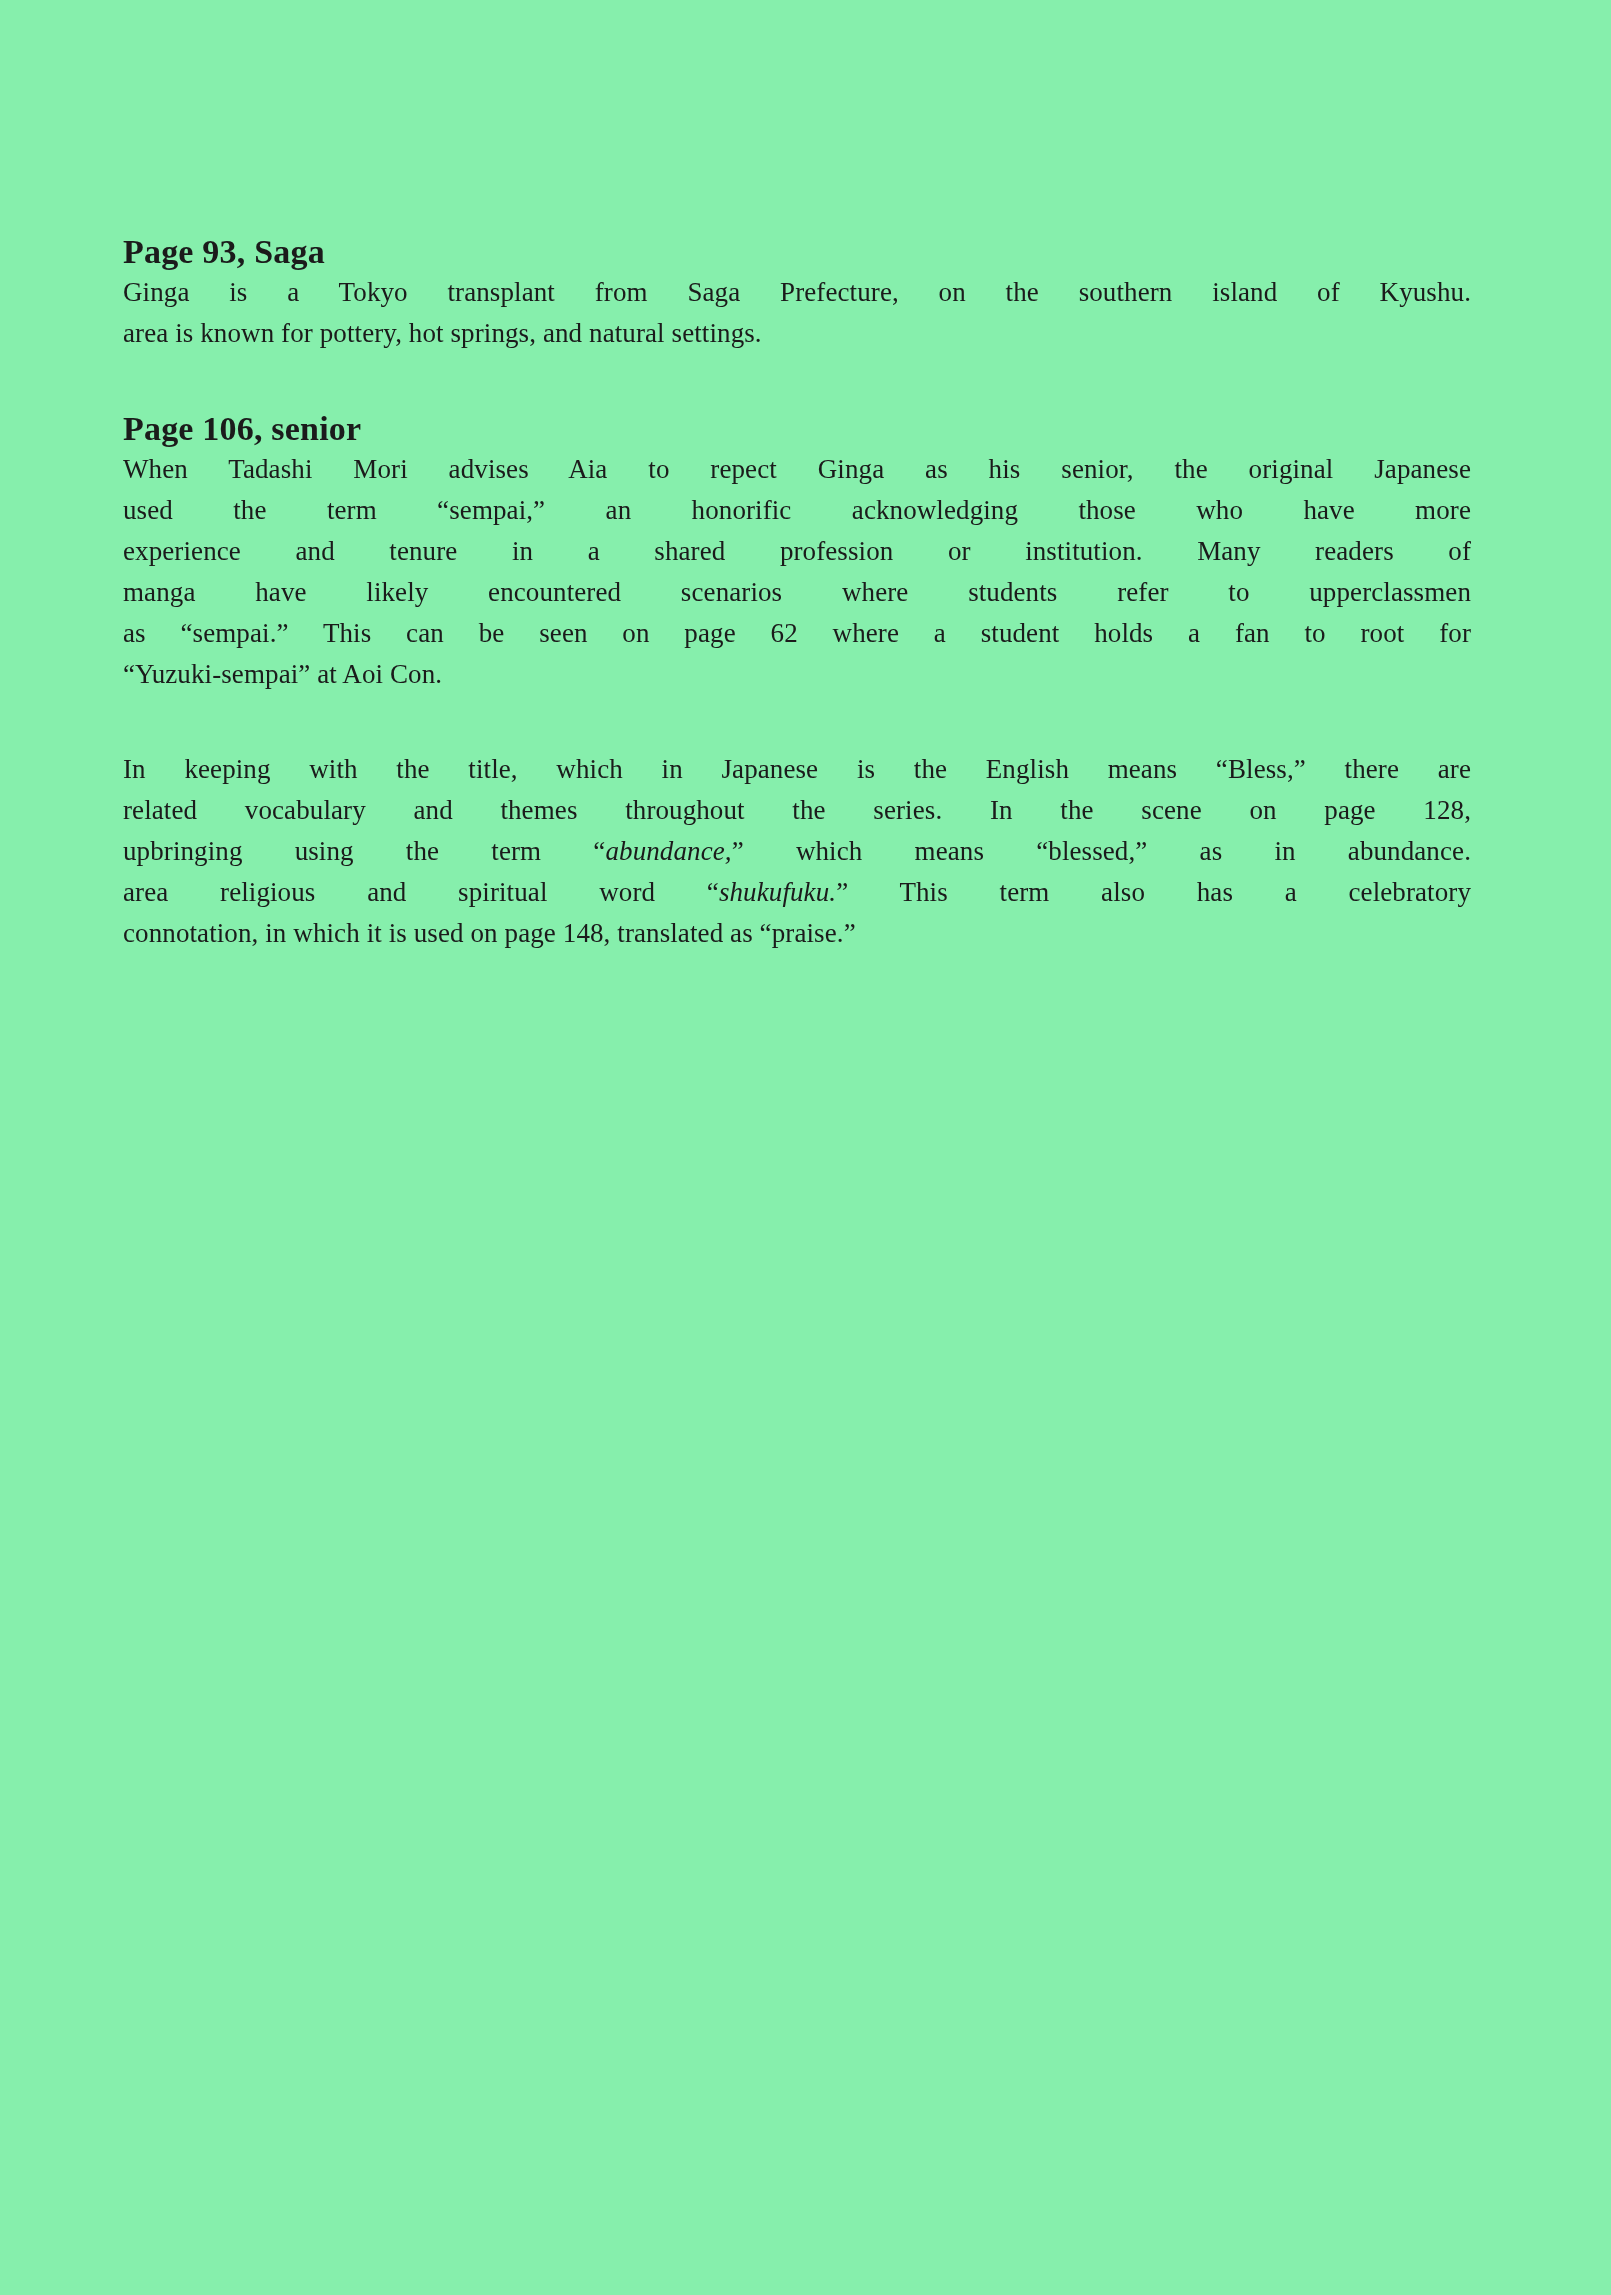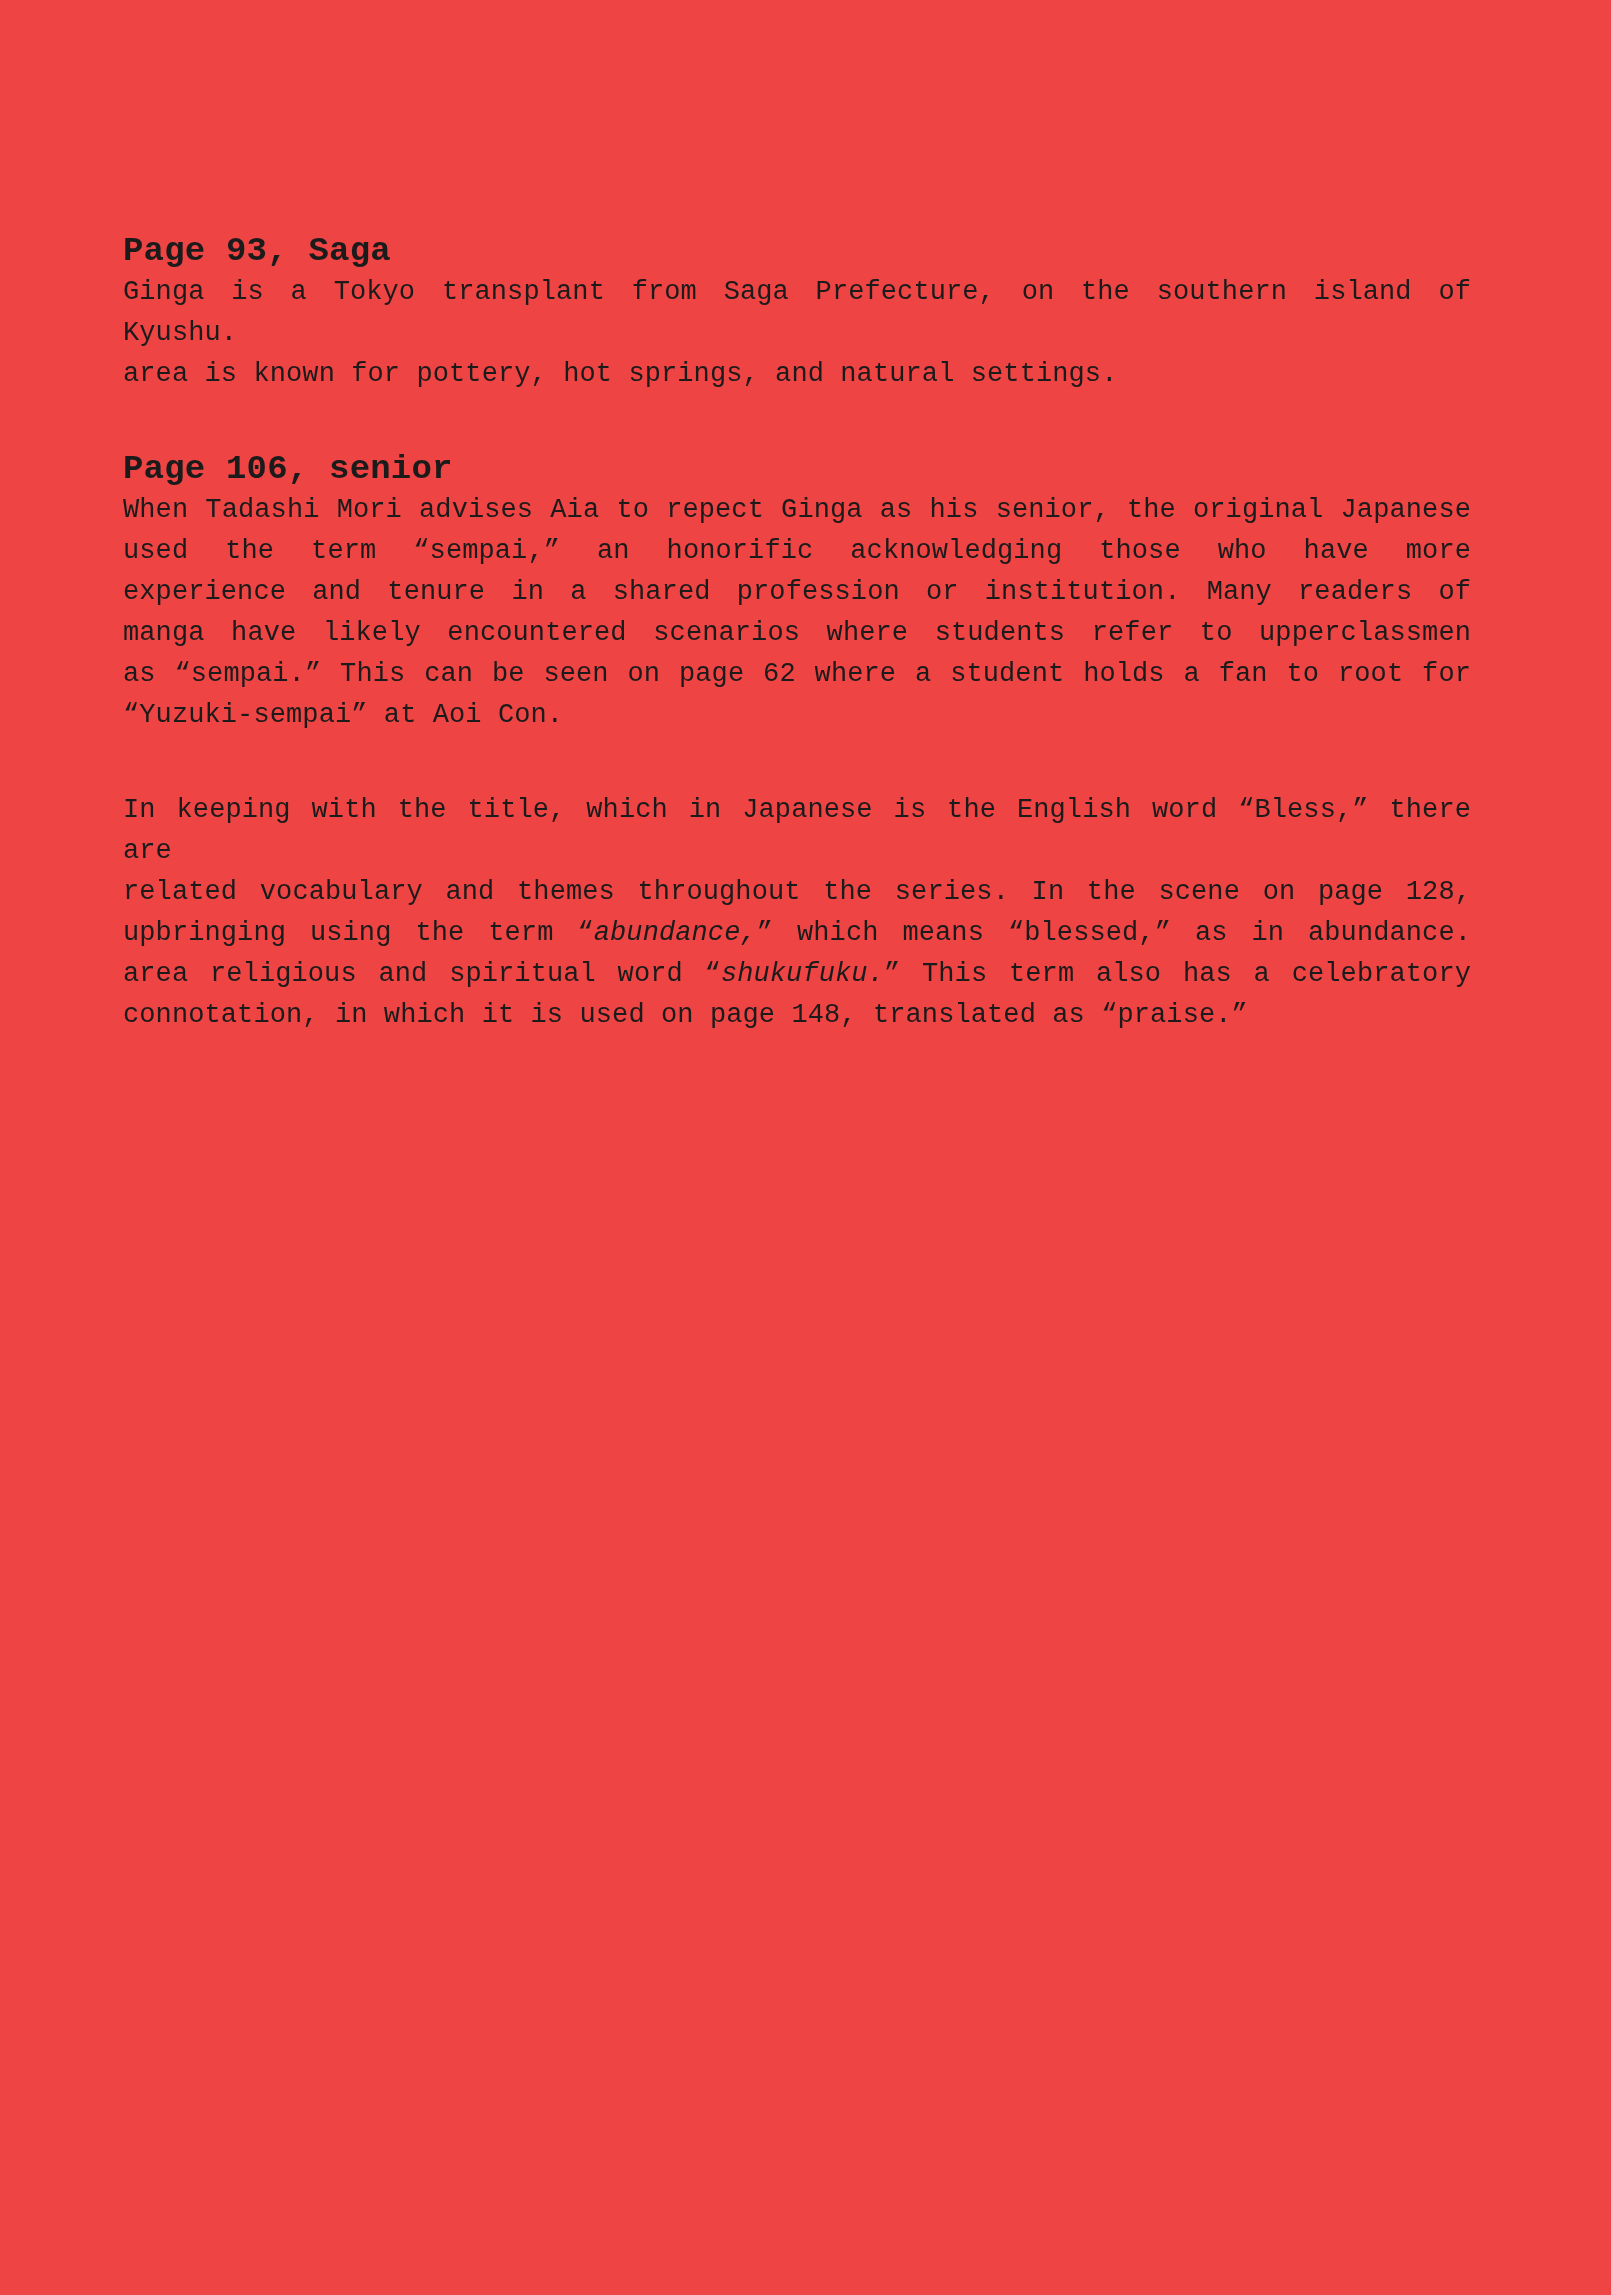--- a/index.html
+++ b/index.html
@@ -4,22 +4,22 @@
 <style>
   html, body {
     margin: 0;
     padding: 0;
     background: #ffffff;
   }
   .page {
     position: relative;
     width: 1612px;
     height: 2295px;
-    background: #ef4444;
-    font-family: Liberation Mono, monospace;
+    background: #86efac;
+    font-family: Liberation Serif, serif;
     color: #1b1b1b;
     overflow: hidden;
   }
   .content {
     position: absolute;
     left: 123px;
     top: 231px;
     width: 1348px;
   }
   .section {
@@ -73,21 +73,21 @@
           <div class="pline"><span>used the term “sempai,” an honorific acknowledging those who have more</span></div>
           <div class="pline"><span>experience and tenure in a shared profession or institution. Many readers of</span></div>
           <div class="pline"><span>manga have likely encountered scenarios where students refer to upperclassmen</span></div>
           <div class="pline"><span>as “sempai.” This can be seen on page 62 where a student holds a fan to root for</span></div>
           <div class="pline last"><span>“Yuzuki-sempai” at Aoi Con.</span></div>
         </div>
     </div>
 
     <div class="section">
       <div class="para">
-          <div class="pline"><span>In keeping with the title, which in Japanese is the English word “Bless,” there are</span></div>
+          <div class="pline"><span>In keeping with the title, which in Japanese is the English means “Bless,” there are</span></div>
           <div class="pline"><span>related vocabulary and themes throughout the series. In the scene on page 128,</span></div>
           <div class="pline"><span>upbringing using the term “</span><span class="it">abundance,</span><span>” which means “blessed,” as in abundance.</span></div>
           <div class="pline"><span>area religious and spiritual word “</span><span class="it">shukufuku.</span><span>” This term also has a celebratory</span></div>
           <div class="pline last"><span>connotation, in which it is used on page 148, translated as “praise.”</span></div>
         </div>
     </div>
 
   </div>
 </div>
 

